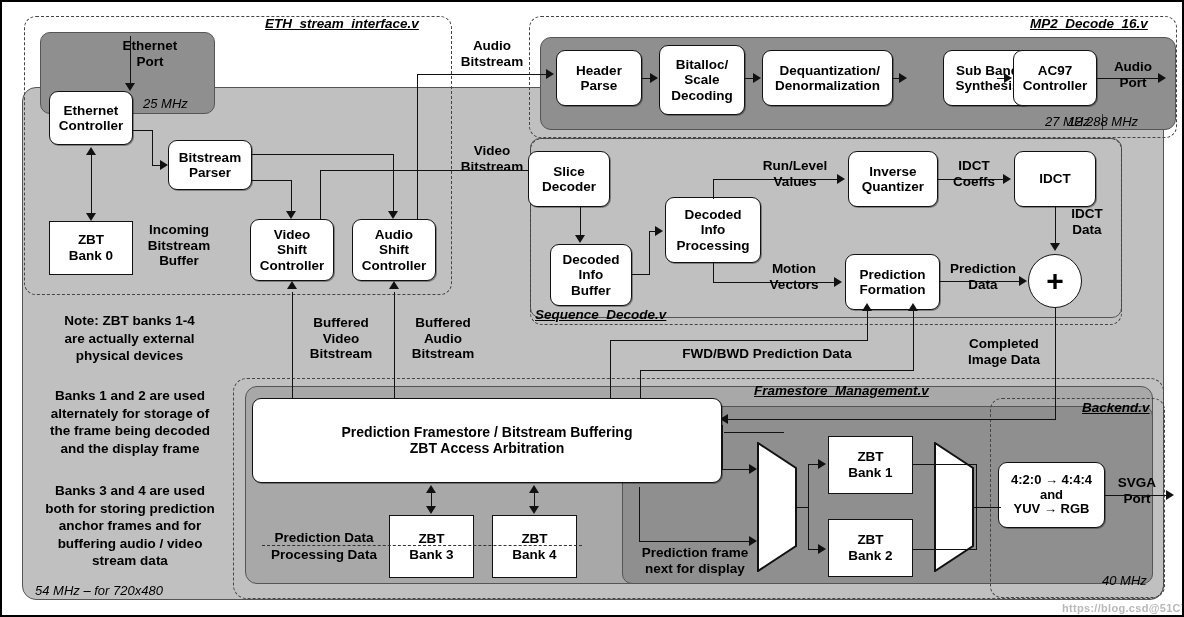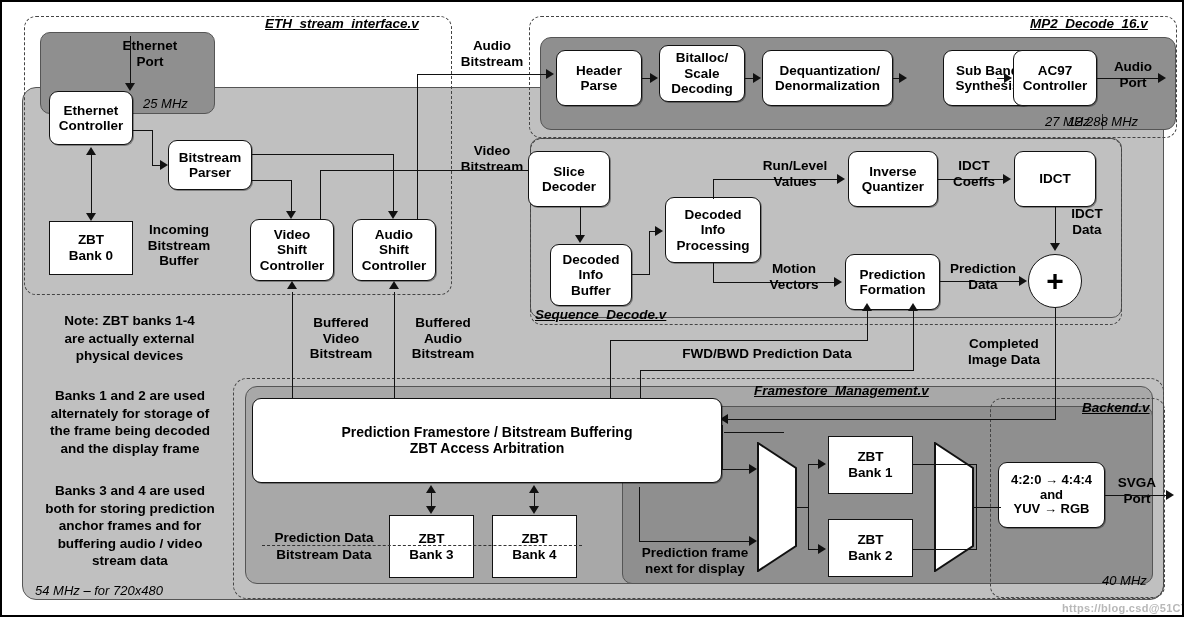--- a/index.html
+++ b/index.html
@@ -164,21 +164,21 @@
   <div class="abs v" style="left:415px;top:72px;height:146px;"></div>
   <div class="abs h" style="left:415px;top:72px;width:130px;"></div>
   <div class="abs ar ar-r" style="left:544px;top:67px;"></div>
 
   <div class="abs v" style="left:318px;top:168px;height:50px;"></div>
   <div class="abs h" style="left:318px;top:168px;width:225px;"></div>
   <div class="abs ar ar-r" style="left:542px;top:163px;"></div>
 
   <div class="abs blk" style="left:554px;top:48px;width:86px;height:56px;white-space:pre-line;">Header
 Parse</div>
-  <div class="abs blk" style="left:657px;top:43px;width:86px;height:57px;white-space:pre-line;">Bitalloc/
+  <div class="abs blk" style="left:657px;top:43px;width:86px;height:70px;white-space:pre-line;">Bitalloc/
 Scale
 Decoding</div>
   <div class="abs blk" style="left:760px;top:48px;width:131px;height:56px;white-space:pre-line;text-align:right;">Dequantization/
 Denormalization</div>
   <div class="abs blk" style="left:906px;top:48px;width:89px;height:56px;white-space:pre-line;margin-left:35px;">Sub Band
 Synthesis</div>
   <div class="abs blk" style="left:1011px;top:48px;width:84px;height:56px;white-space:pre-line;">AC97
 Controller</div>
 
   <div class="abs h" style="left:640px;top:76px;width:9px;"></div>
@@ -291,21 +291,21 @@
 
   <div class="abs v" style="left:429px;top:490px;height:18px;"></div>
   <div class="abs ar ar-u" style="left:424px;top:483px;"></div>
   <div class="abs ar ar-d" style="left:424px;top:504px;"></div>
   <div class="abs v" style="left:532px;top:490px;height:18px;"></div>
   <div class="abs ar ar-u" style="left:527px;top:483px;"></div>
   <div class="abs ar ar-d" style="left:527px;top:504px;"></div>
 
   <div class="abs hdash" style="left:260px;top:543px;width:320px;"></div>
   <div class="abs lbl" style="left:258px;top:528px;width:128px;">Prediction Data</div>
-  <div class="abs lbl" style="left:258px;top:545px;width:128px;">Bitstream Data</div>
+  <div class="abs lbl" style="left:258px;top:545px;width:128px;">Processing Data</div>
 
   <div class="abs clk" style="left:33px;top:581px;">54 MHz  –   for 720x480</div>
 
   <div class="abs note" style="left:25px;top:310px;width:205px;">Note: ZBT banks 1-4
 are actually external
 physical devices</div>
   <div class="abs note" style="left:22px;top:385px;width:212px;">Banks 1 and 2 are used
 alternately for storage of
 the frame being decoded
 and the display frame</div>

